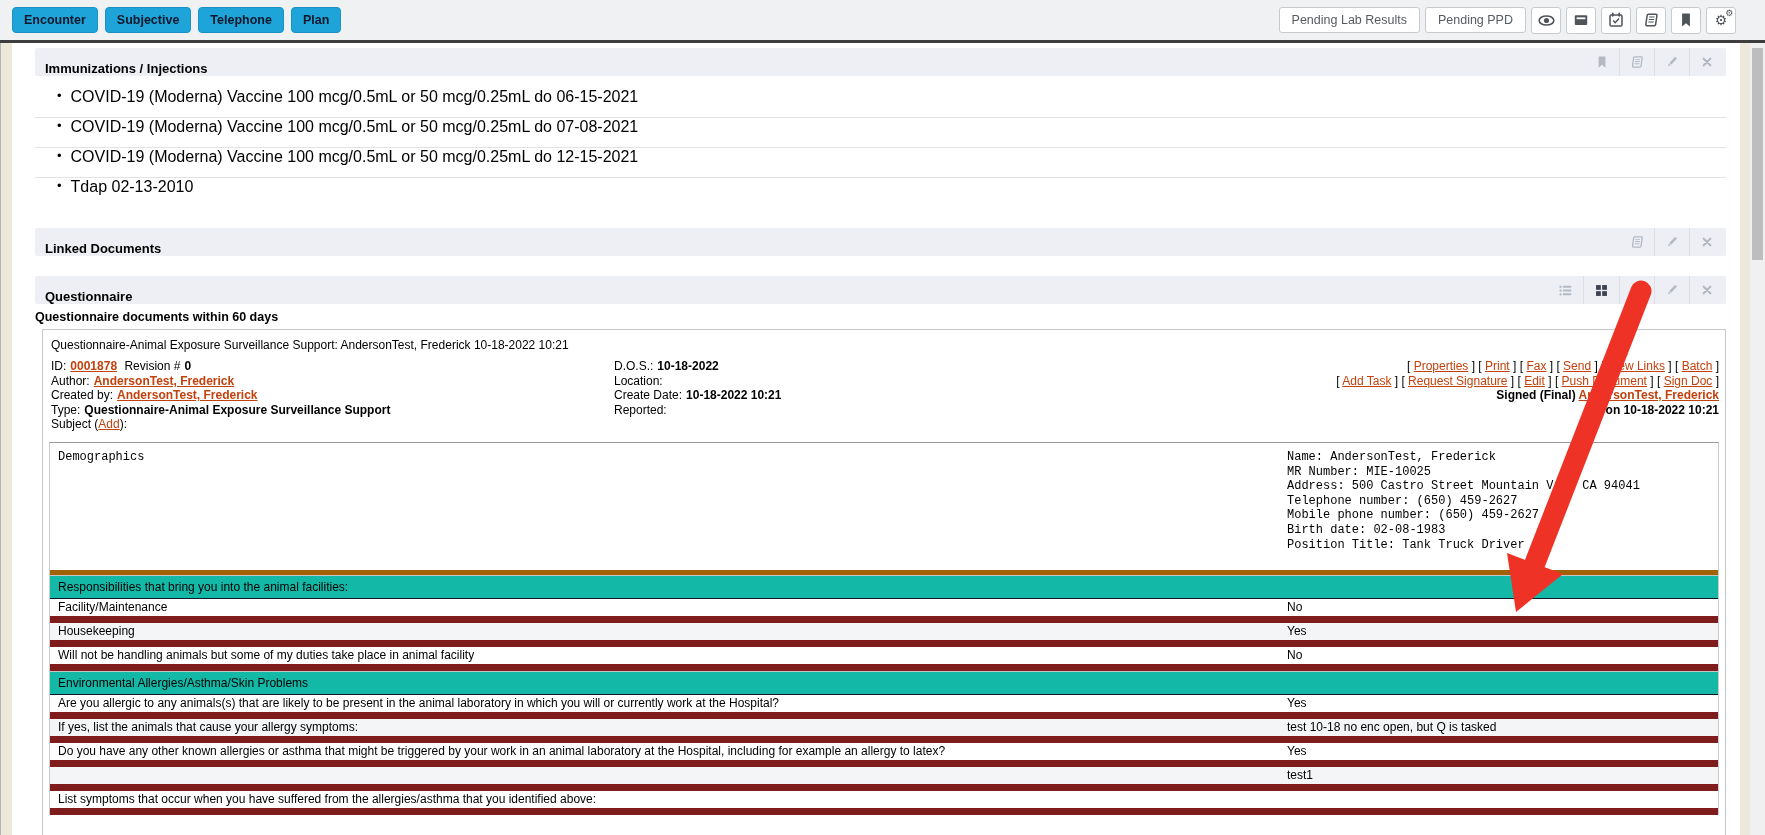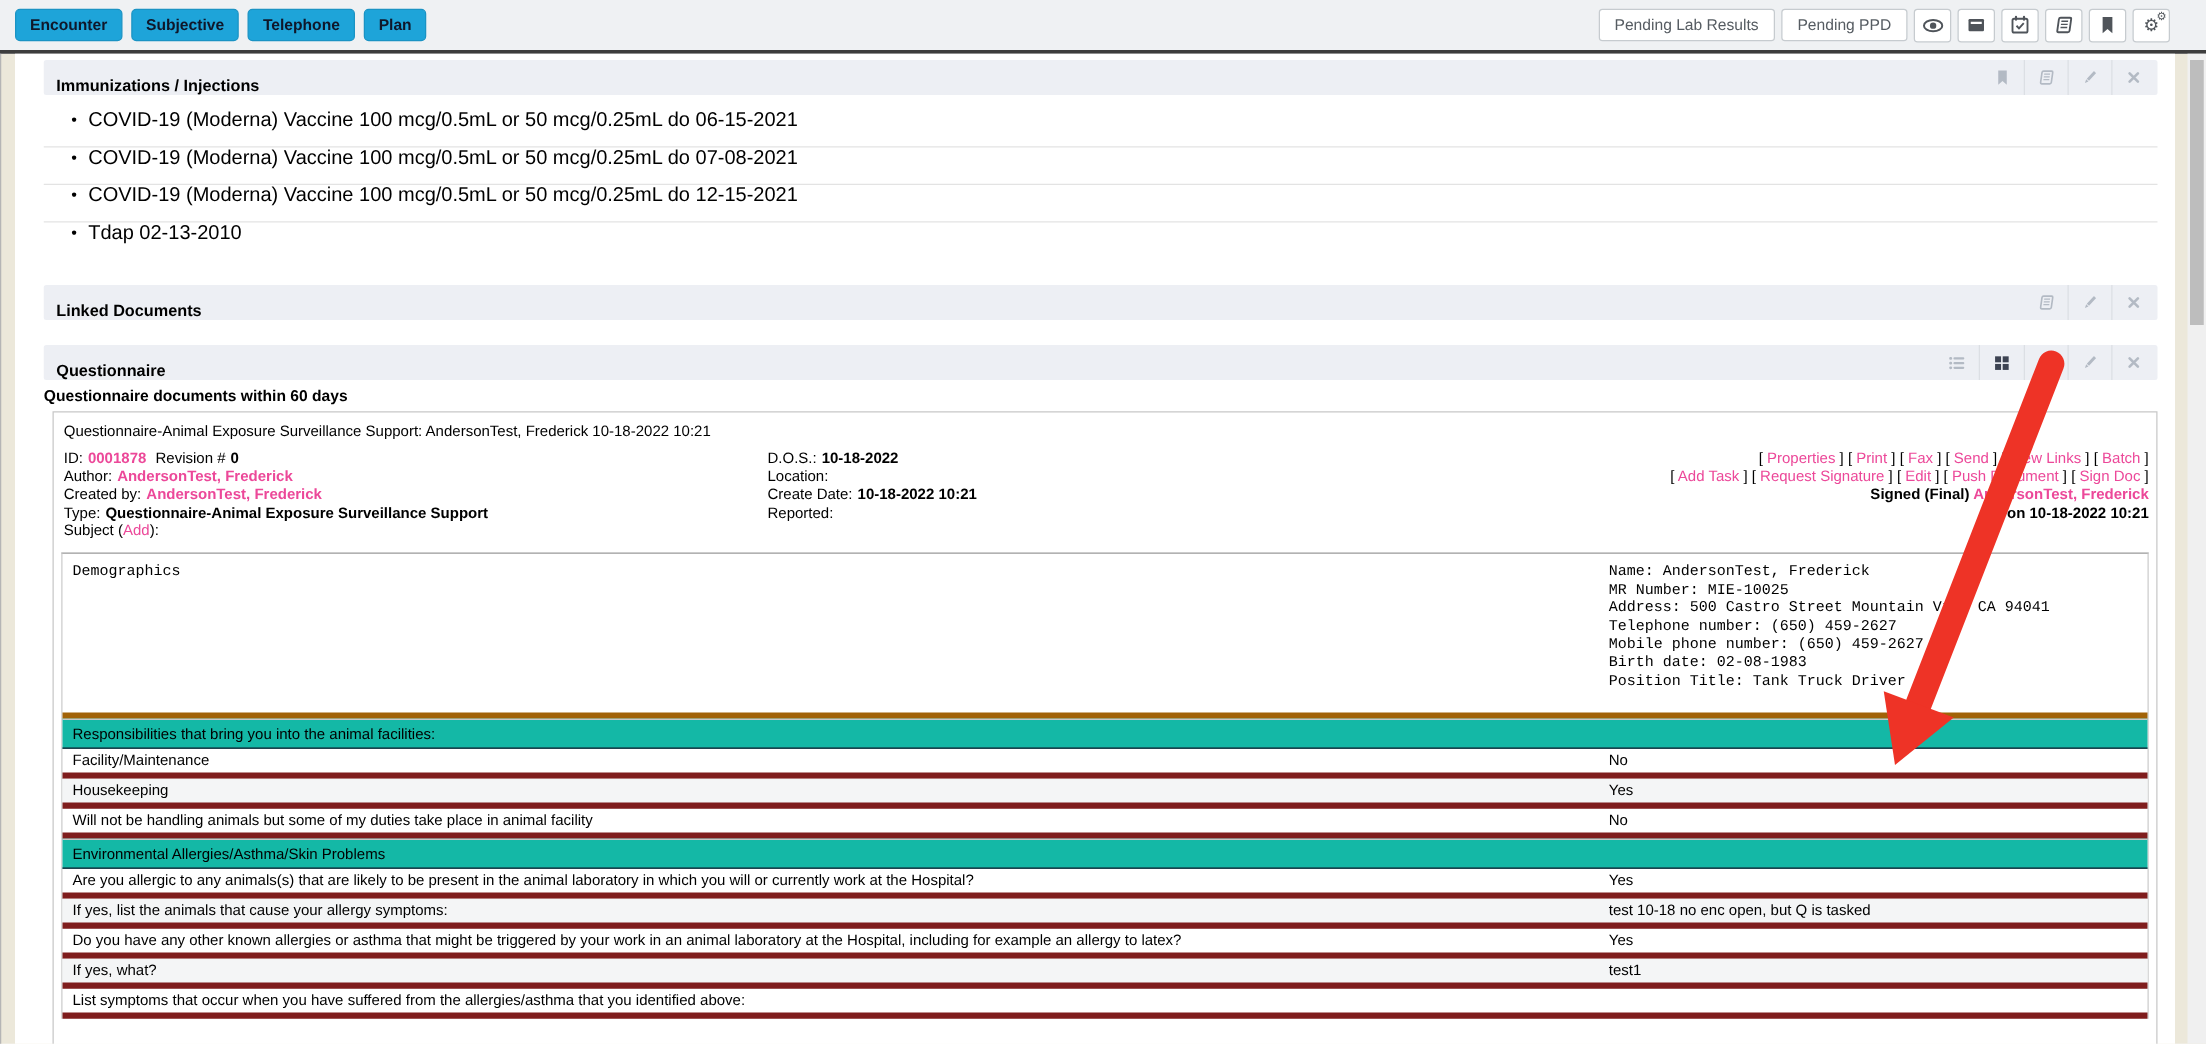--- a/index.html
+++ b/index.html
@@ -45,32 +45,32 @@
   .q-subtitle{ margin:6px 14px 0 23px; font-size:12.5px; font-weight:bold; }
   .doc-card{ margin:5px 14px 0 30px; height:520px; border:1px solid #c8c8c8;
     background:#fff; padding:8px 6px 0 6px; position:relative; }
   .doc-title{ font-size:12px; padding-left:2px; }
   .doc-meta{ display:flex; margin-top:7px; font-size:12px; line-height:14.6px; }
   .meta-left{ width:565px; padding-left:2px; }
   .meta-mid{ flex:1; }
   .meta-right{ text-align:right; white-space:nowrap; }
   .lbl{ margin-right:4px; }
   .bval{ font-weight:bold; }
-  a.dlink{ color:#ec4899; cursor:pointer; }
+  a.dlink{ color:#c2410c; text-decoration:underline; cursor:pointer; }
   a.dlink.b{ font-weight:bold; }
   .blink::before{ content:"[ "; }
   .blink::after{ content:" ] "; }
   .signed-line{ font-weight:bold; }
   .single-view-row{ margin-top:18px; text-align:right; font-size:12px; padding-right:1px; }
   
   .q-table{ margin-top:10px; border-top:1px solid #999; border-left:1px solid #ccc; border-right:1px solid #ccc; font-size:12px; }
   .demo-row{ height:132px; border-bottom:5px solid #a16207; position:relative;font-family:Liberation Mono, monospace; }
   .demo-q{ position:absolute; left:8px; top:7px; }
   .demo-a{ position:absolute; left:1237px; top:7px; line-height:14.6px; }
-  .trow{ height:24px; border-bottom:5px solid #7f1d1d; position:relative;
+  .trow{ height:24px; border-bottom:7px solid #7f1d1d; position:relative;
     display:flex; align-items:center; }
   .trow .q{ padding-left:8px; width:1230px; white-space:nowrap; overflow:hidden; }
   .trow .a{ position:absolute; left:1237px; white-space:nowrap; }
   .trow.sec{ background:#14b8a6; border-top:1px solid #c6c6c6; border-bottom:1px solid #0f172a; }
   .trow.shade{ background:#f4f5f6; }
   
   .arrow-overlay{ position:absolute; left:0; top:0; width:1765px; height:835px;
     z-index:40; pointer-events:none; }
   .ic{ display:block; }
 </style>
@@ -329,21 +329,20 @@
         </div>
       <div class="trow shade">
           <span class="q">If yes, list the animals that cause your allergy symptoms:</span>
           <span class="a">test 10-18 no enc open, but Q is tasked</span>
         </div>
       <div class="trow">
           <span class="q">Do you have any other known allergies or asthma that might be triggered by your work in an animal laboratory at the Hospital, including for example an allergy to latex?</span>
           <span class="a">Yes</span>
         </div>
       <div class="trow shade">
-          <span class="q">If yes, what?</span>
           <span class="a">test1</span>
         </div>
       <div class="trow">
           <span class="q">List symptoms that occur when you have suffered from the allergies/asthma that you identified above:</span>
           <span class="a"></span>
         </div>
     </div>
   </div>
 </div>
 

